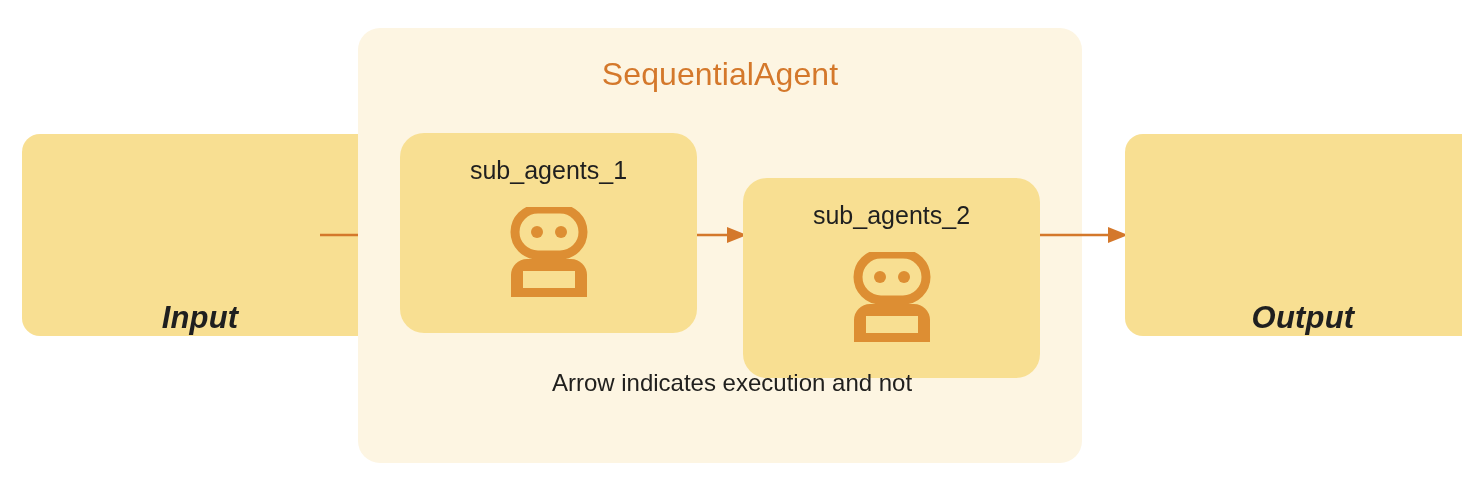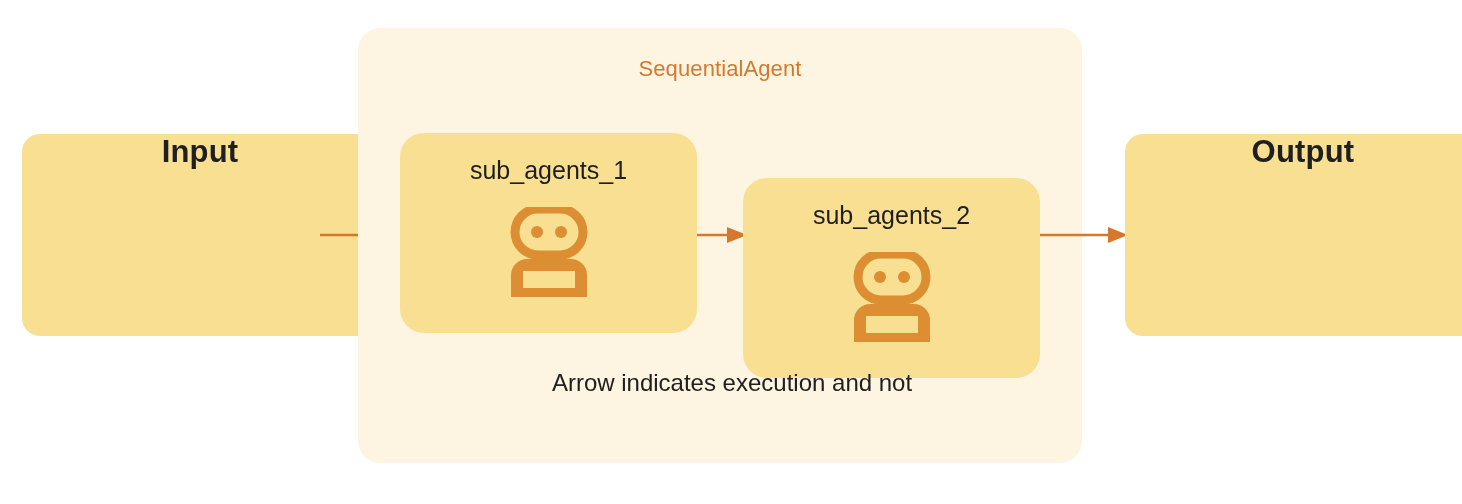--- a/index.html
+++ b/index.html
@@ -32,40 +32,41 @@
     height: 435px;
     background: #FDF5E2;
     border-radius: 22px;
   }
   .container-title {
     position: absolute;
     left: 0;
     top: 28px;
     width: 100%;
     text-align: center;
-    font-size: 22px;
+    font-size: 32px;
     color: #D4782B;
     letter-spacing: 0.1px;
     font-weight: 400;
   }
 
   
   .yellow-box {
     position: absolute;
     background: #F8DF92;
     border-radius: 16px;
   }
 
   .io-box {
     width: 356px;
     height: 202px;
     border-radius: 18px;
     display: flex;
-    align-items: flex-start;
+    align-items: flex-end;
     justify-content: center;
+    font-style: italic;
   }
   .io-label {
     font-size: 31px;
     font-weight: bold;
     color: #1F1F1F;
     letter-spacing: 0.2px;
   }
 
   #input-box  { left: 22px;   top: 134px; }
   #output-box { left: 1125px; top: 134px; }

